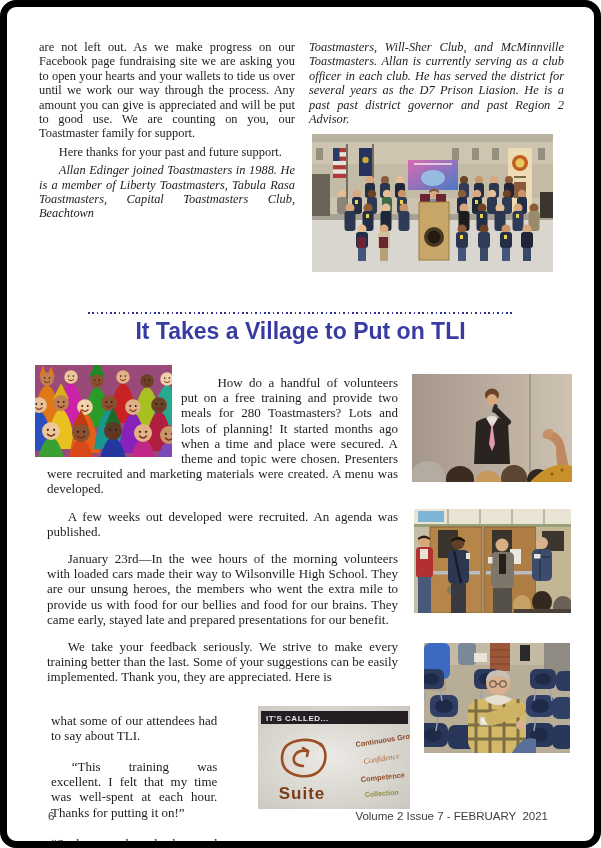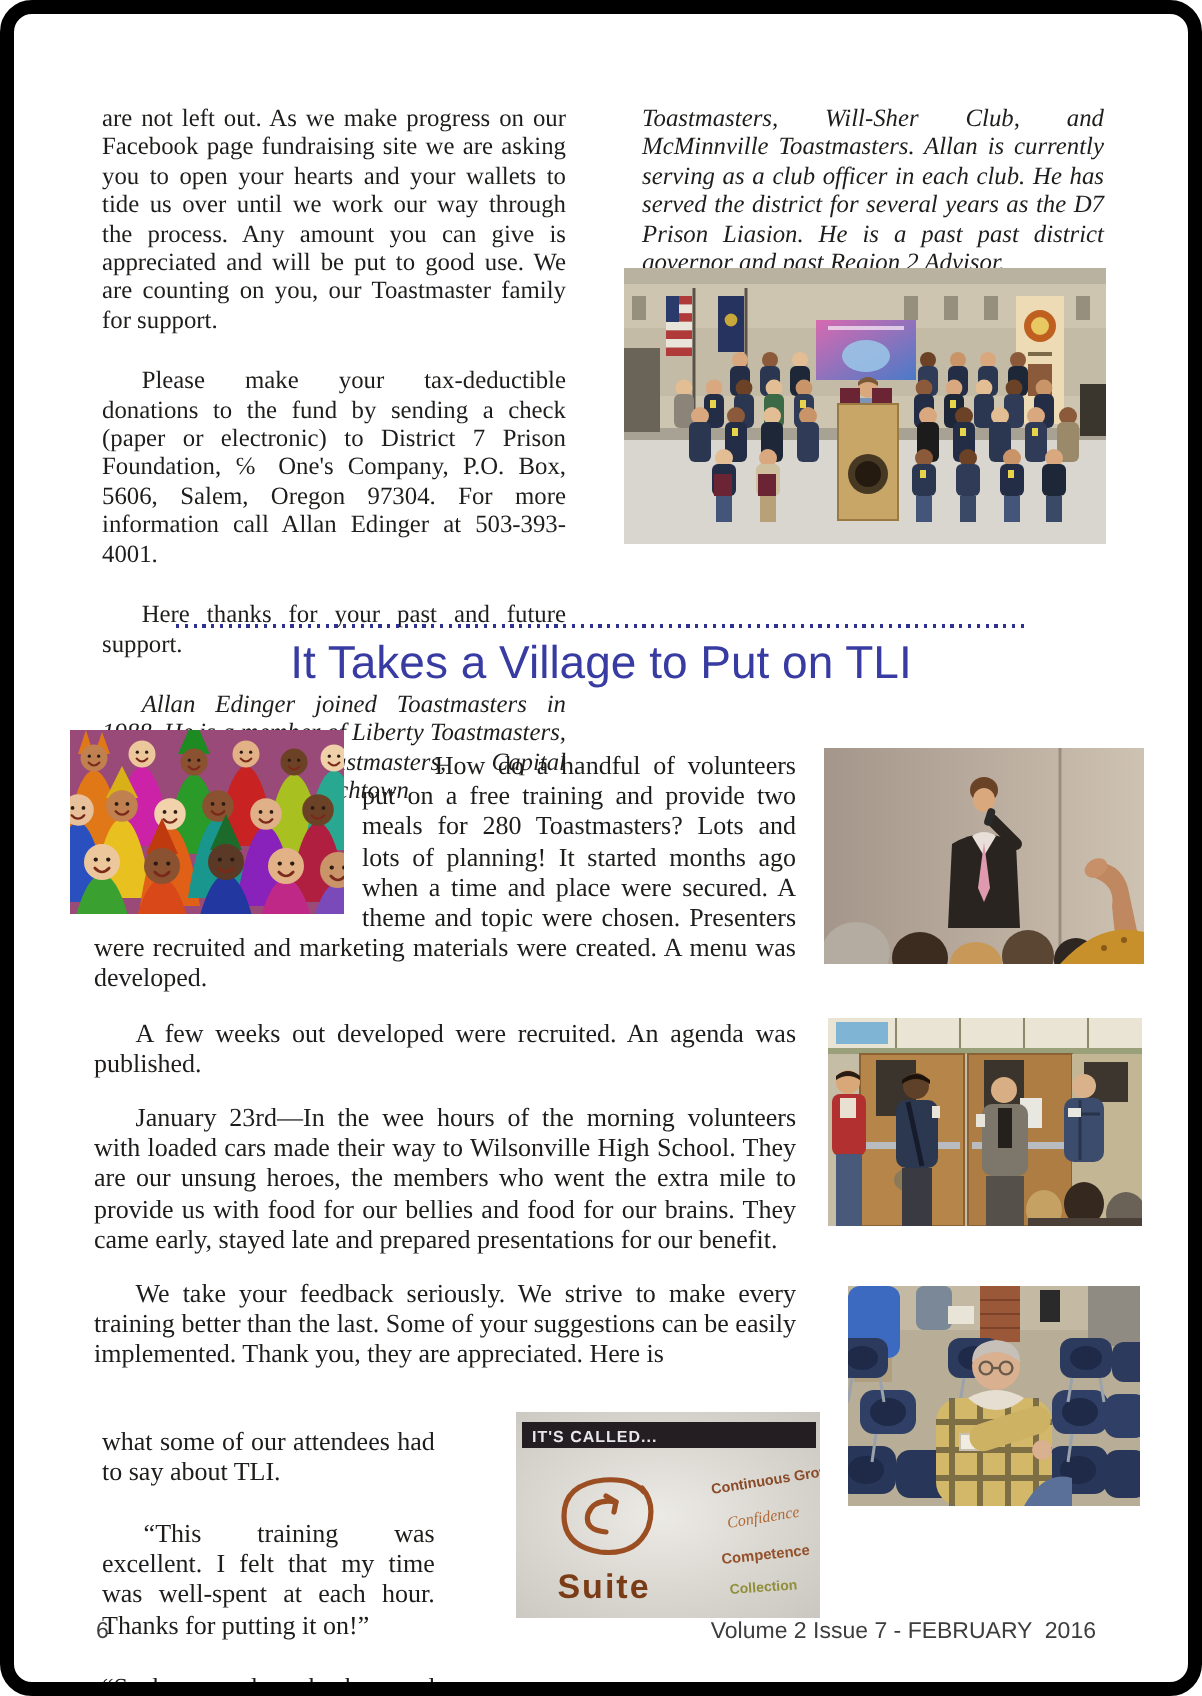--- a/index.html
+++ b/index.html
@@ -1,31 +1,31 @@
 <!DOCTYPE html>
 <html><head>
 <meta charset="utf-8">
 <style>
   html,body{margin:0;padding:0;background:#ffffff;}
   body{width:601px;height:848px;position:relative;font-family:"Liberation Serif",serif;color:#1e1d1b;}
   .page{position:absolute;inset:0;border:7px solid #000;border-radius:16px;background:#fff;overflow:hidden;}
   
   .col{position:absolute;font-size:12.4px;line-height:14.4px;}
-  .col p{margin:16px;text-align:justify;font-family:Liberation Serif, serif;}
+  .col p{margin:4px;text-align:justify;font-family:Liberation Serif, serif;}
   .col-left{left:28px;top:29px;width:264px;}
   .col-right{left:298px;top:29px;width:263px;}
   .indent{text-indent:1.6em;}
   .ital{font-style:italic;}
   .photo{position:absolute;overflow:hidden;}
   .photo svg{display:block;}
   
   .dotted{position:absolute;left:81px;top:305px;width:424px;height:2px;
           background:repeating-linear-gradient(90deg,#2e3192 0 1.6px,transparent 1.6px 4.4px);}
   .tli-title{position:absolute;left:0;right:0;top:311px;text-align:center;
-             font-family:"Liberation Sans",sans-serif;font-weight:normal;font-size:23px;color:#383ca2;}
+             font-family:"Liberation Sans",sans-serif;font-weight:bold;font-size:23px;color:#383ca2;}
   
   .tli-body{position:absolute;left:28px;top:356px;width:375px;font-size:13px;line-height:15.2px;}
   .tli-body p{margin:12px;text-align:justify;}
   .crowd-float{float:left;width:137px;height:92px;margin:2px 9px 3px 0;}
   .p-first{text-indent:2.8em;}
   .tli-tail{display:flex;align-items:flex-start;}
   .tail-left{width:208px;}
   .tail-left p{margin:16px;text-align:justify;}
   .suite-wrap{margin-left:25px;margin-top:9px;width:159px;height:103px;}
   
@@ -38,21 +38,20 @@
           font-family:"Liberation Sans",sans-serif;font-size:11.5px;color:#3d3d3d;}
   .ws-pre{white-space:pre;}
 </style>
 </head>
 <body>
 
 <div class="page">
 
   <div class="col col-left">
     <p>are not left out. As we make progress on our Facebook page fundraising site we are asking you to open your hearts and your wallets to tide us over until we work our way through the process. Any amount you can give is appreciated and will be put to good use. We are counting on you, our Toastmaster family for support.</p>
-    <p class="indent">Please make your tax-deductible donations to the fund by sending a check (paper or electronic) to District 7 Prison Foundation, ℅ One's Company, P.O. Box, 5606, Salem, Oregon 97304. For more information call Allan Edinger at 503-393-4001.</p>
     <p class="indent">Here thanks for your past and future support.</p>
     <p class="indent ital">Allan Edinger joined Toastmasters in 1988. He is a member of Liberty Toastmasters, Tabula Rasa Toastmasters, Capital Toastmasters Club, Beachtown</p>
   </div>
 
   <div class="col col-right">
     <p class="ital">Toastmasters, Will-Sher Club, and McMinnville Toastmasters. Allan is currently serving as a club officer in each club. He has served the district for several years as the D7 Prison Liasion. He is a past past district governor and past Region 2 Advisor.</p>
   </div>
 
   <div class="photo group-photo">
     <svg width="241" height="138" viewBox="0 0 241 138" xmlns="http://www.w3.org/2000/svg">
@@ -479,16 +478,16 @@
         <rect x="56" y="74" width="11" height="8" fill="#f0ece0" stroke="#c8c0b0"></rect>
         <rect x="60" y="64" width="42" height="14" rx="7" transform="rotate(-18 82 71)" fill="#cdb264"></rect>
         <circle cx="97" cy="82" r="5" fill="#d9b090"></circle>
         <path d="M 88 110 L 112 110 L 112 96 Q 98 92 88 110 Z" fill="#5a7098"></path>
       </g>
     </svg>
   </div>
 
   <div class="footer">
     <span>6</span>
-    <span class="ws-pre">Volume 2 Issue 7 - FEBRUARY  2016</span>
+    <span class="ws-pre">Volume 2 Issue 7 - FEBRUARY  2021</span>
   </div>
 
 </div>
 
 </body></html>

